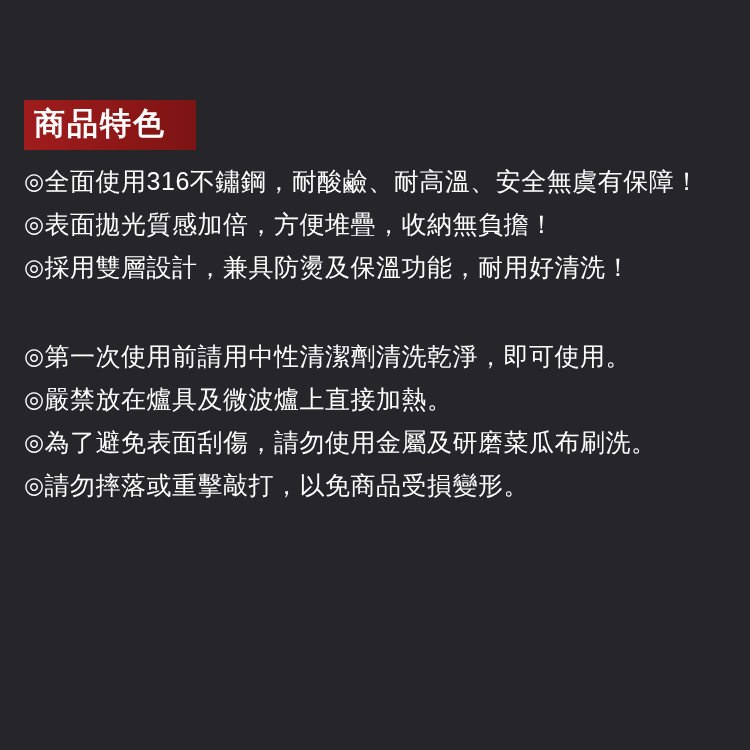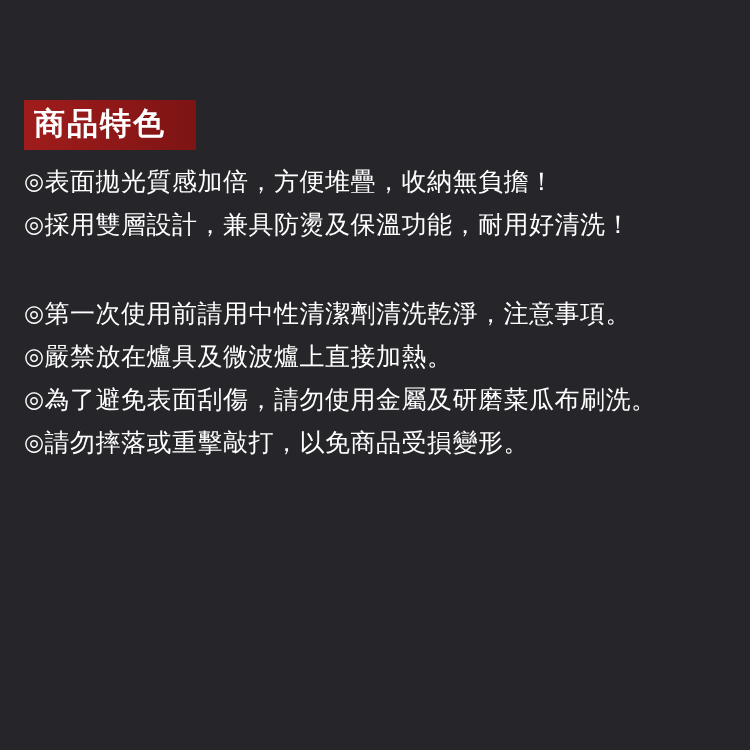--- a/index.html
+++ b/index.html
@@ -71,34 +71,37 @@
 
 <div id="page">
   <div class="content">
 
     <div class="section">
       <div class="section-header">
         <div class="title">商品特色</div>
       </div>
       <div class="lines">
         <div class="line">
+          <span class="bullet">◎</span><span>全面使用316不鏽鋼，耐酸鹼、耐高溫、安全無虞有保障！</span>
+        </div>
+        <div class="line">
           <span class="bullet">◎</span><span>表面拋光質感加倍，方便堆疊，收納無負擔！</span>
         </div>
         <div class="line">
           <span class="bullet">◎</span><span>採用雙層設計，兼具防燙及保溫功能，耐用好清洗！</span>
         </div>
       </div>
     </div>
 
     <div class="spacer-after-features"></div>
 
     <div class="section">
       <div class="lines">
         <div class="line">
-          <span class="bullet">◎</span><span>第一次使用前請用中性清潔劑清洗乾淨，注意事項。</span>
+          <span class="bullet">◎</span><span>第一次使用前請用中性清潔劑清洗乾淨，即可使用。</span>
         </div>
         <div class="line">
           <span class="bullet">◎</span><span>嚴禁放在爐具及微波爐上直接加熱。</span>
         </div>
         <div class="line">
           <span class="bullet">◎</span><span>為了避免表面刮傷，請勿使用金屬及研磨菜瓜布刷洗。</span>
         </div>
         <div class="line">
           <span class="bullet">◎</span><span>請勿摔落或重擊敲打，以免商品受損變形。</span>
         </div>

